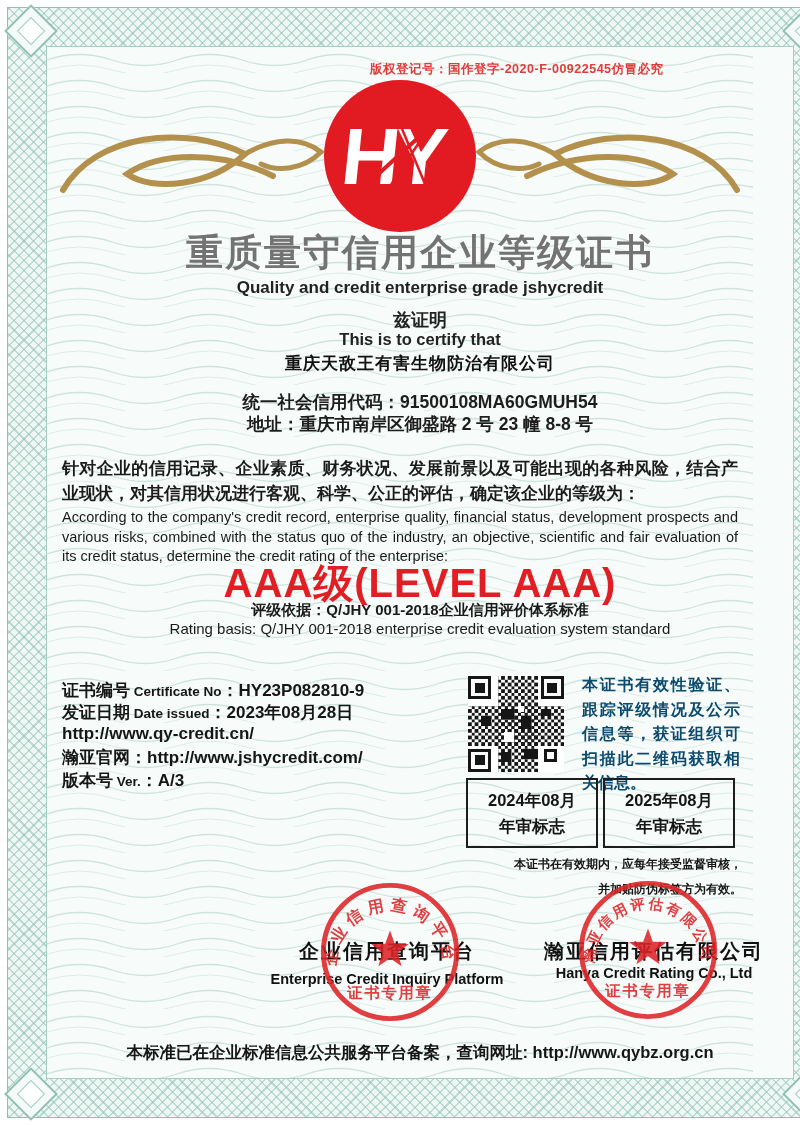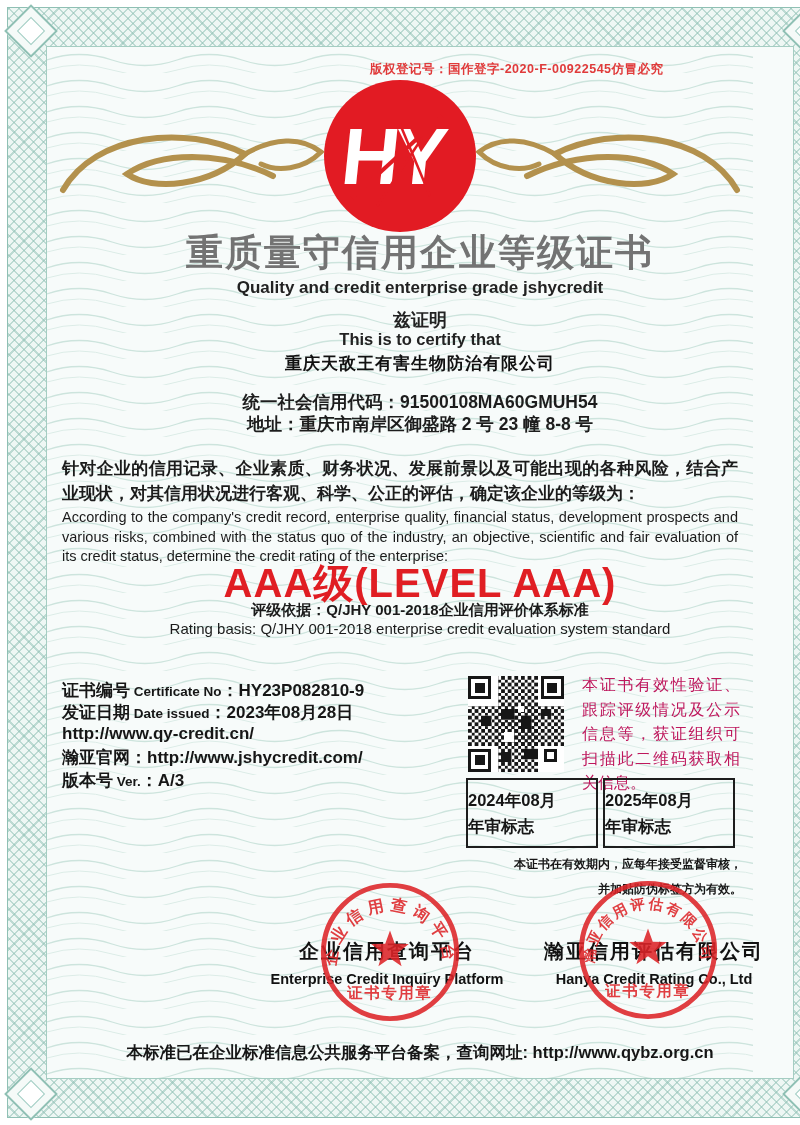--- a/index.html
+++ b/index.html
@@ -28,23 +28,23 @@
   .certify-en{font-size:16.5px;font-weight:600;color:#222;}
   .company{font-size:17px;font-weight:800;color:#111;letter-spacing:1px;}
   .meta{font-size:17.5px;font-weight:600;color:#1d1d1d;}
   .stmt-cn{font-size:17px;font-weight:600;color:#1b1b1b;line-height:25px;text-align:justify;}
   .stmt-en{font-size:14.5px;font-weight:500;color:#1b1b1b;line-height:19.5px;text-align:justify;}
   .level{font-size:40px;font-weight:800;color:#e01e23;letter-spacing:1px;}
   .basis-cn{font-size:15px;font-weight:700;color:#1b1b1b;}
   .basis-en{font-size:15px;font-weight:500;color:#1b1b1b;}
   .dline{height:22.4px;font-size:17px;font-weight:600;color:#161616;white-space:nowrap;}
   .dline .lat{font-size:13.5px;font-weight:600;}
-  .qr-note{font-size:16px;font-weight:400;color:#be185d;line-height:24.5px;text-align:justify;}
+  .qr-note{font-size:16px;font-weight:700;color:#0c4a6e;line-height:24.5px;text-align:justify;}
   .badges{display:flex;gap:5px;}
-  .badge{width:128px;border:2px solid #1d1d1d;text-align:left;font-size:16.5px;font-weight:600;color:#161616;padding:7px 0;line-height:26px;background:transparent;}
+  .badge{width:128px;border:2px solid #1d1d1d;text-align:center;font-size:16.5px;font-weight:600;color:#161616;padding:7px 0;line-height:26px;background:transparent;}
   .superv{font-size:12px;font-weight:700;color:#161616;text-align:right;line-height:25px;}
   .sig-cn{font-size:20px;font-weight:700;color:#111;letter-spacing:2px;}
   .sig-en{font-size:14.5px;font-weight:600;color:#111;}
   .footer-line{font-size:16.5px;font-weight:700;color:#161616;}
   .seal{opacity:.88;}
 </style>
 </head>
 <body>
 
 <div class="page">
@@ -168,21 +168,21 @@
       <div>本证书在有效期内，应每年接受监督审核，</div>
       <div>并加贴防伪标签方为有效。</div>
     </div>
 
     <div class="abs" style="left:262px;top:938px;width:250px;text-align:center;">
       <div class="sig-cn">企业信用查询平台</div>
       <div class="sig-en" style="margin-top:6px;">Enterprise Credit Inquiry Platform</div>
     </div>
     <div class="abs" style="left:524px;top:938px;width:260px;text-align:center;">
       <div class="sig-cn">瀚亚信用评估有限公司</div>
-      <div class="sig-en" style="margin-top:6px;">Hanya Credit Rating Co., Ltd</div>
+      <div class="sig-en" style="">Hanya Credit Rating Co., Ltd</div>
     </div>
 
     <svg class="abs seal" style="left:318px;top:880px;" width="144" height="144" viewBox="0 0 160 160" xmlns="http://www.w3.org/2000/svg">
       <defs>
           <path id="seal1arc" d="M20,94 A60,60 0 1 1 140,94" fill="none"></path>
         </defs>
       <circle cx="80" cy="80" r="74" fill="none" stroke="#dd2428" stroke-width="5.5"></circle>
       <polygon points="80,56 85.3,70.7 100.9,71.2 88.6,80.8 92.9,95.8 80,87 67.1,95.8 71.4,80.8 59.1,71.2 74.7,70.7" fill="#dd2428"></polygon>
       <text font-size="18" font-weight="700" fill="#dd2428" letter-spacing="6">
         <textPath href="#seal1arc" startOffset="50%" text-anchor="middle">企业信用查询平台</textPath>

